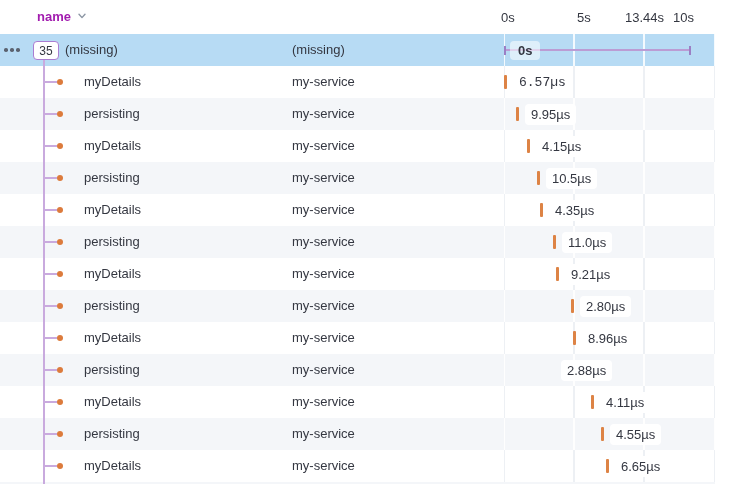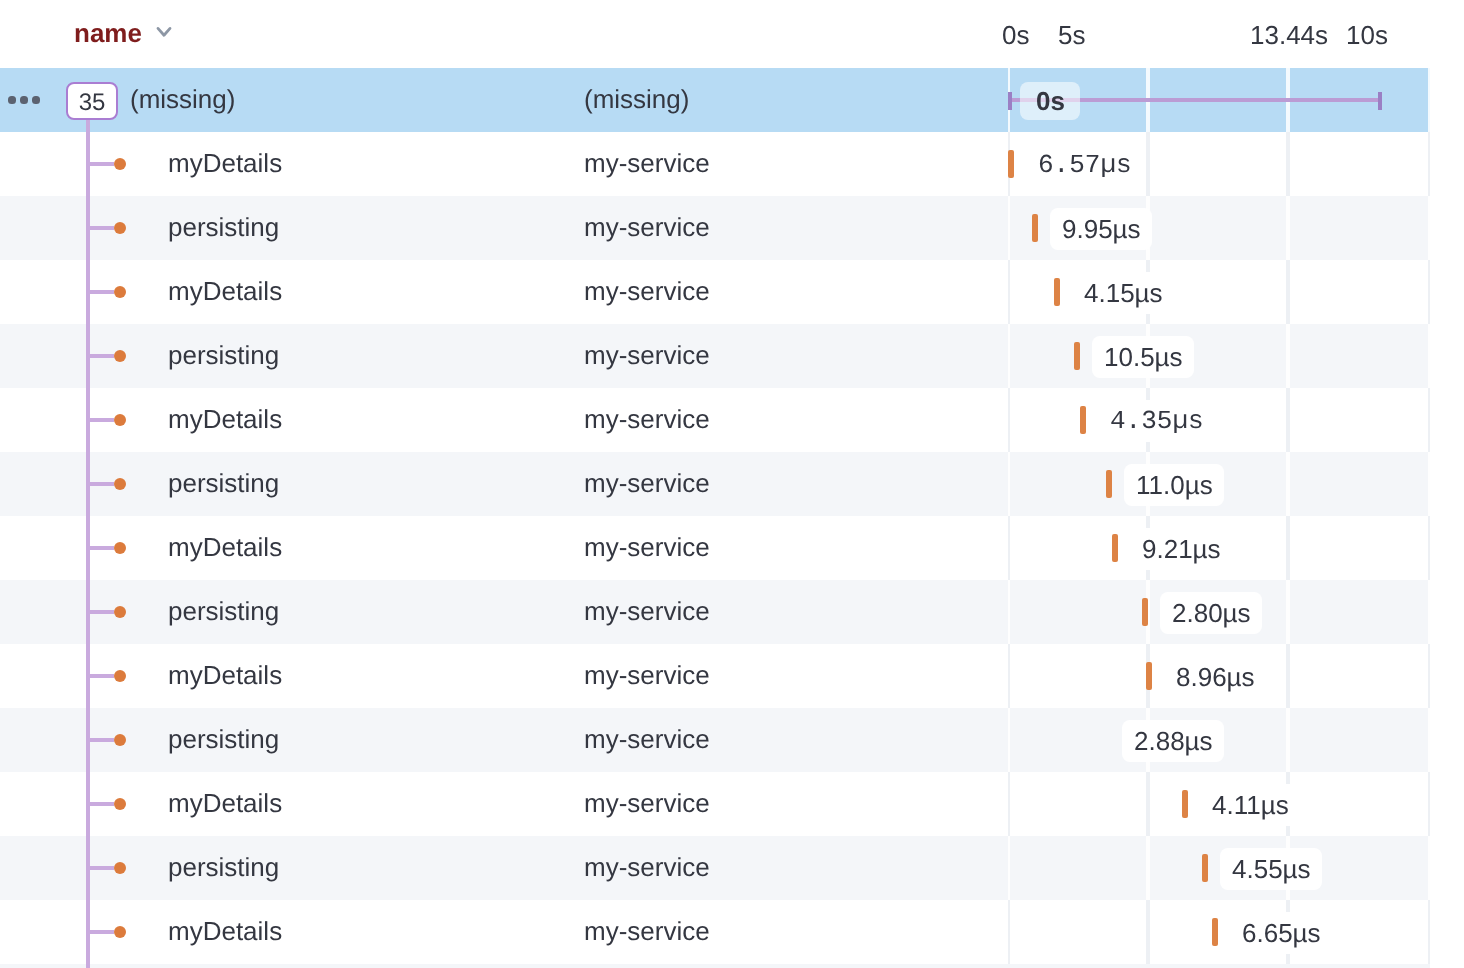--- a/index.html
+++ b/index.html
@@ -12,21 +12,21 @@
   }
   .page{position:absolute;inset:0;}
 
   
   .artifact-line{position:absolute;left:28px;top:2px;width:180px;height:2px;background:#bcc5d1;opacity:.8;}
   .artifact-box{position:absolute;left:620px;top:-4px;width:80px;height:9px;
     border:1.5px solid #ccd2da;border-top:none;border-radius:0 0 4px 4px;background:transparent;}
 
   
   .header{position:absolute;left:0;top:0;width:732px;height:34px;background:#fff;}
-  .hdr-cell{position:absolute;top:9px;display:flex;align-items:flex-start;gap:6px;font-size:13px;font-weight:700;color:#7f1d1d;cursor:pointer;}
+  .hdr-cell{position:absolute;top:9px;display:flex;align-items:flex-start;gap:6px;font-size:13px;font-weight:700;color:#a21caf;cursor:pointer;}
   .hdr-name{left:37px;}
   .hdr-svc{left:292px;}
   .chev{display:inline-block;margin-top:2px;}
   .axis-label{position:absolute;top:10px;font-size:13px;font-weight:500;color:#343741;white-space:nowrap;}
 
   
   .rows{position:absolute;left:0;top:34px;width:732px;height:450px;}
   .row{position:relative;width:715px;height:32px;}
   .row.white{background:#ffffff;}
   .row.gray{background:#f4f6f9;}
@@ -74,21 +74,21 @@
     <div class="hdr-cell hdr-name">
       <span>name</span>
       <span class="chev">
         <svg width="10" height="10" viewBox="0 0 10 10">
             <path d="M2 3.2 L5 6.6 L8 3.2" fill="none" stroke="#8d97a5" stroke-width="1.4" stroke-linecap="round" stroke-linejoin="round"></path>
           </svg>
       </span>
     </div>
     <div id="axis">
         <span class="axis-label" style="left: 501px;">0s</span>
-        <span class="axis-label" style="left: 529px;">5s</span>
+        <span class="axis-label" style="left: 577px;">5s</span>
         <span class="axis-label" style="left: 625px; margin-left: 48px;">10s</span>
         <span class="axis-label" style="left: 625px;">13.44s</span>
       </div>
   </div>
 
   <div class="rows" id="rows">
     <div class="row selected" id="root-row">
       <div class="menu-dots">
           <i></i>
           <i></i>
@@ -153,21 +153,21 @@
         <div class="gl on-tint" style="left: 573px;"></div>
         <div class="gl on-tint" style="left: 643px;"></div>
         <div class="gl on-tint" style="left: 713.5px;"></div>
       </div>
       <div class="row white">
     <div class="stub"></div>
     <div class="dot"></div>
     <span class="cell name">myDetails</span>
     <span class="cell svc">my-service</span>
     <div class="tick" style="left: 540px;"></div>
-    <span class="durlabel" style="left: 549px; font-family: Liberation Mono, monospace;">4.35µs</span>
+    <span class="durlabel" style="left: 549px;">4.35µs</span>
   <div class="gl on-white" style="left: 503.5px;"></div>
         <div class="gl on-white" style="left: 573px;"></div>
         <div class="gl on-white" style="left: 643px;"></div>
         <div class="gl on-white" style="left: 713.5px;"></div>
       </div>
       <div class="row gray">
     <div class="stub"></div>
     <div class="dot"></div>
     <span class="cell name">persisting</span>
     <span class="cell svc">my-service</span>

